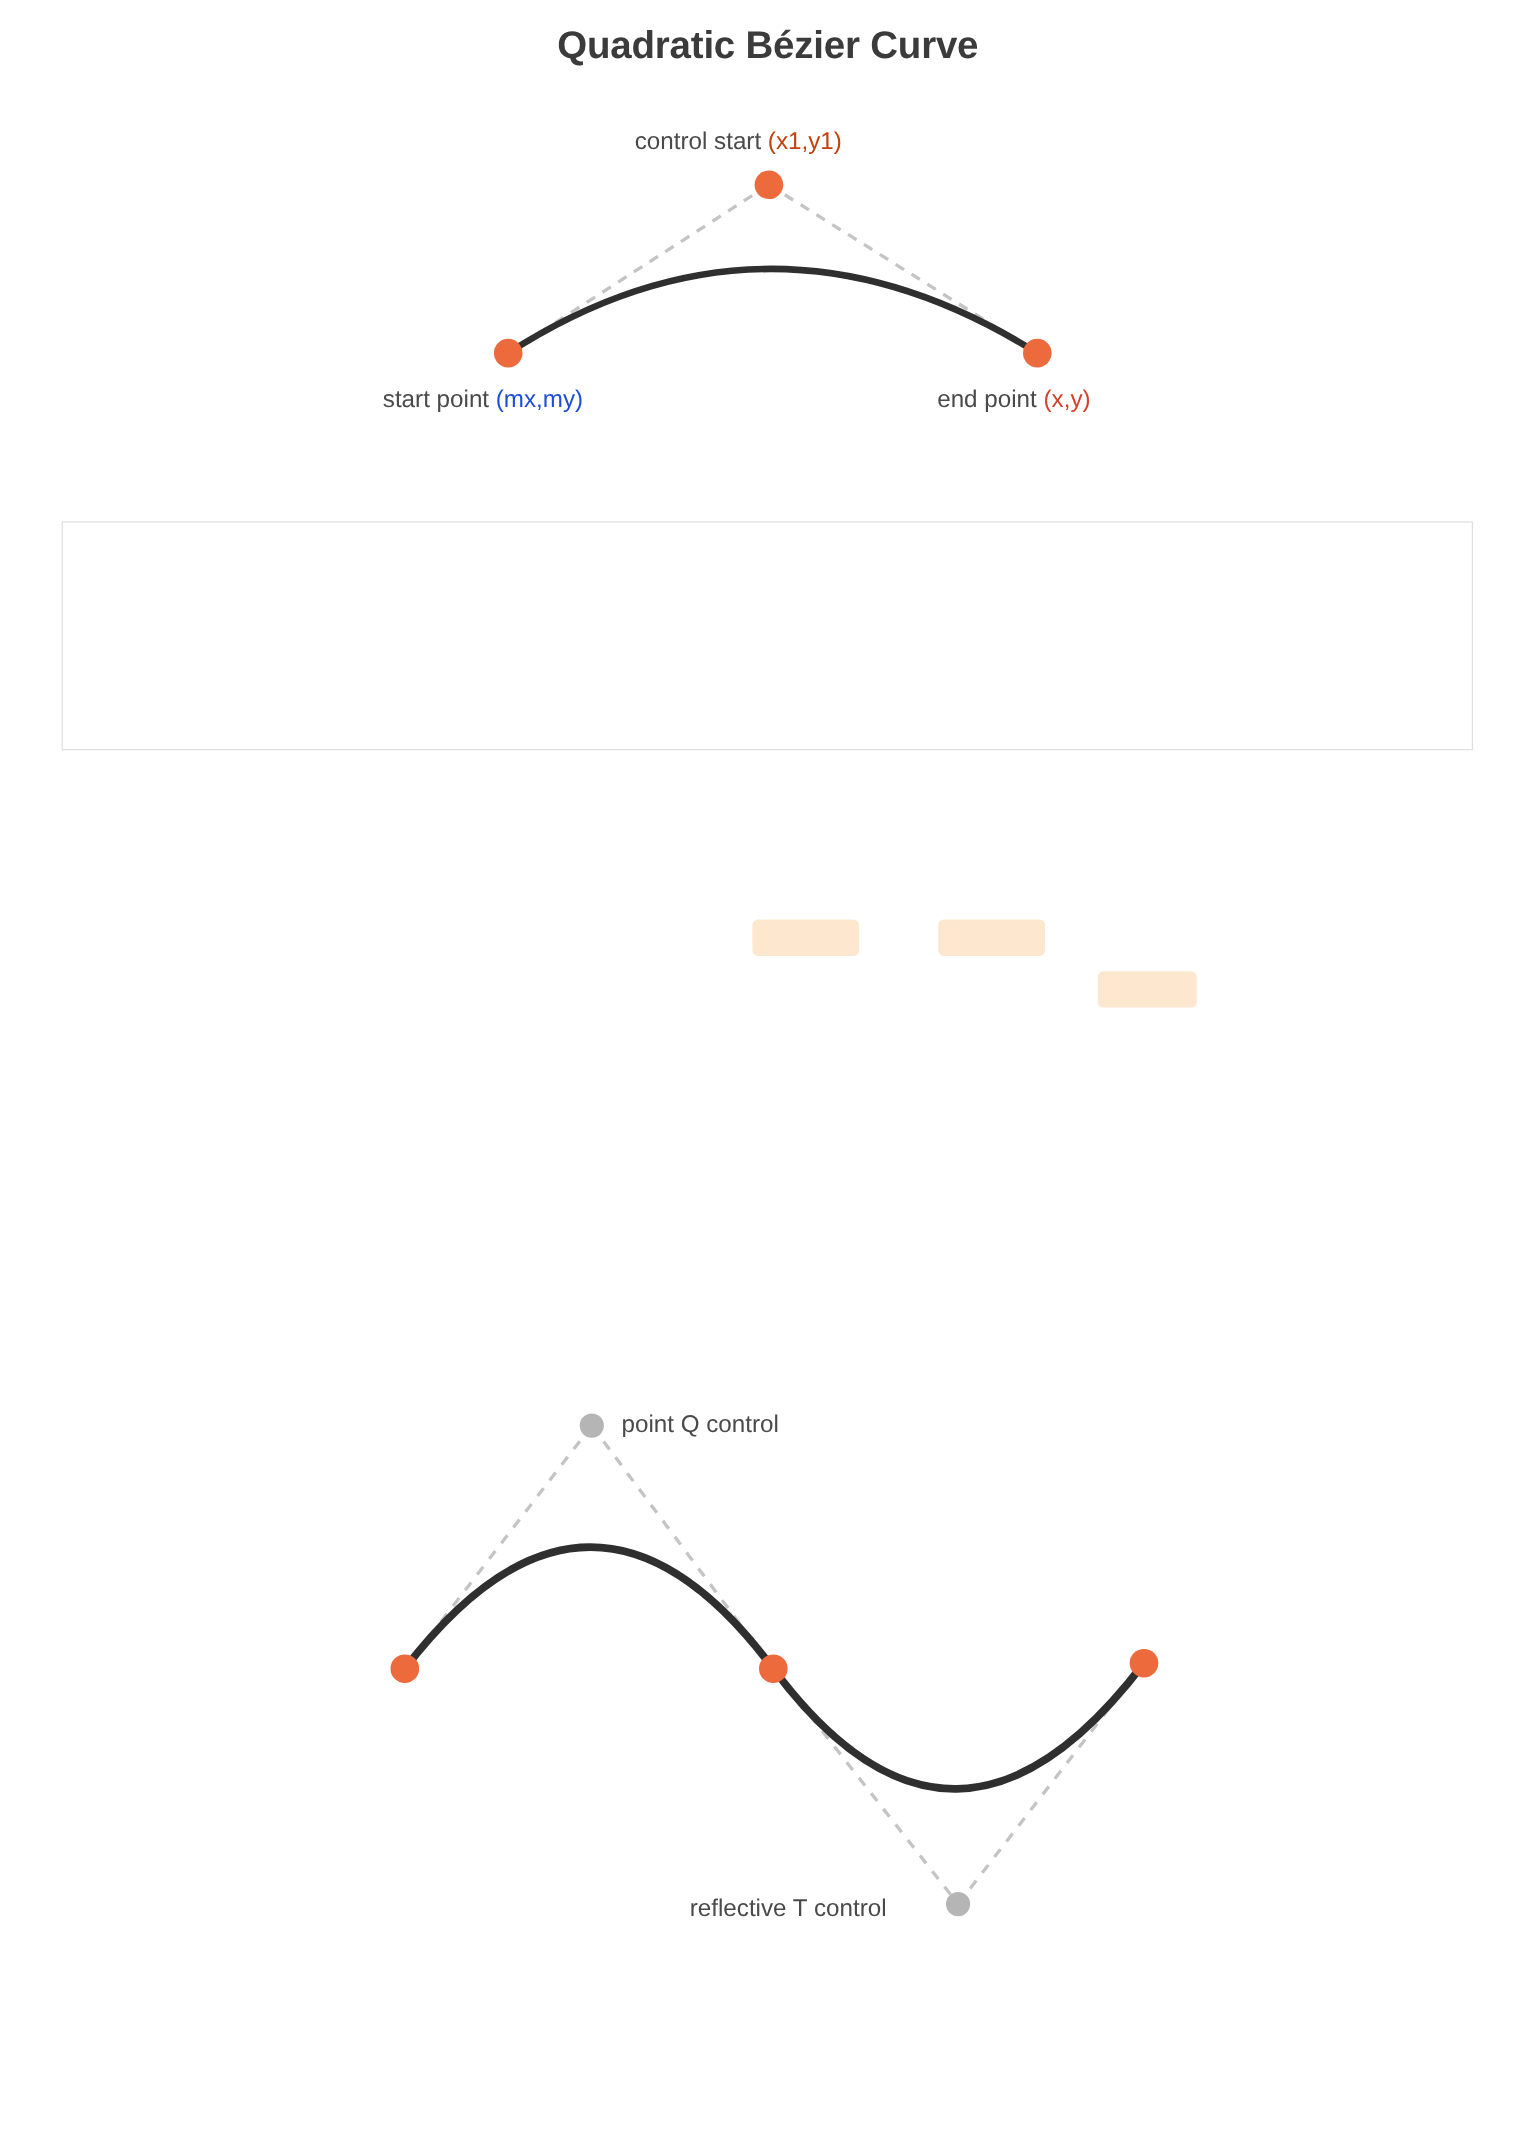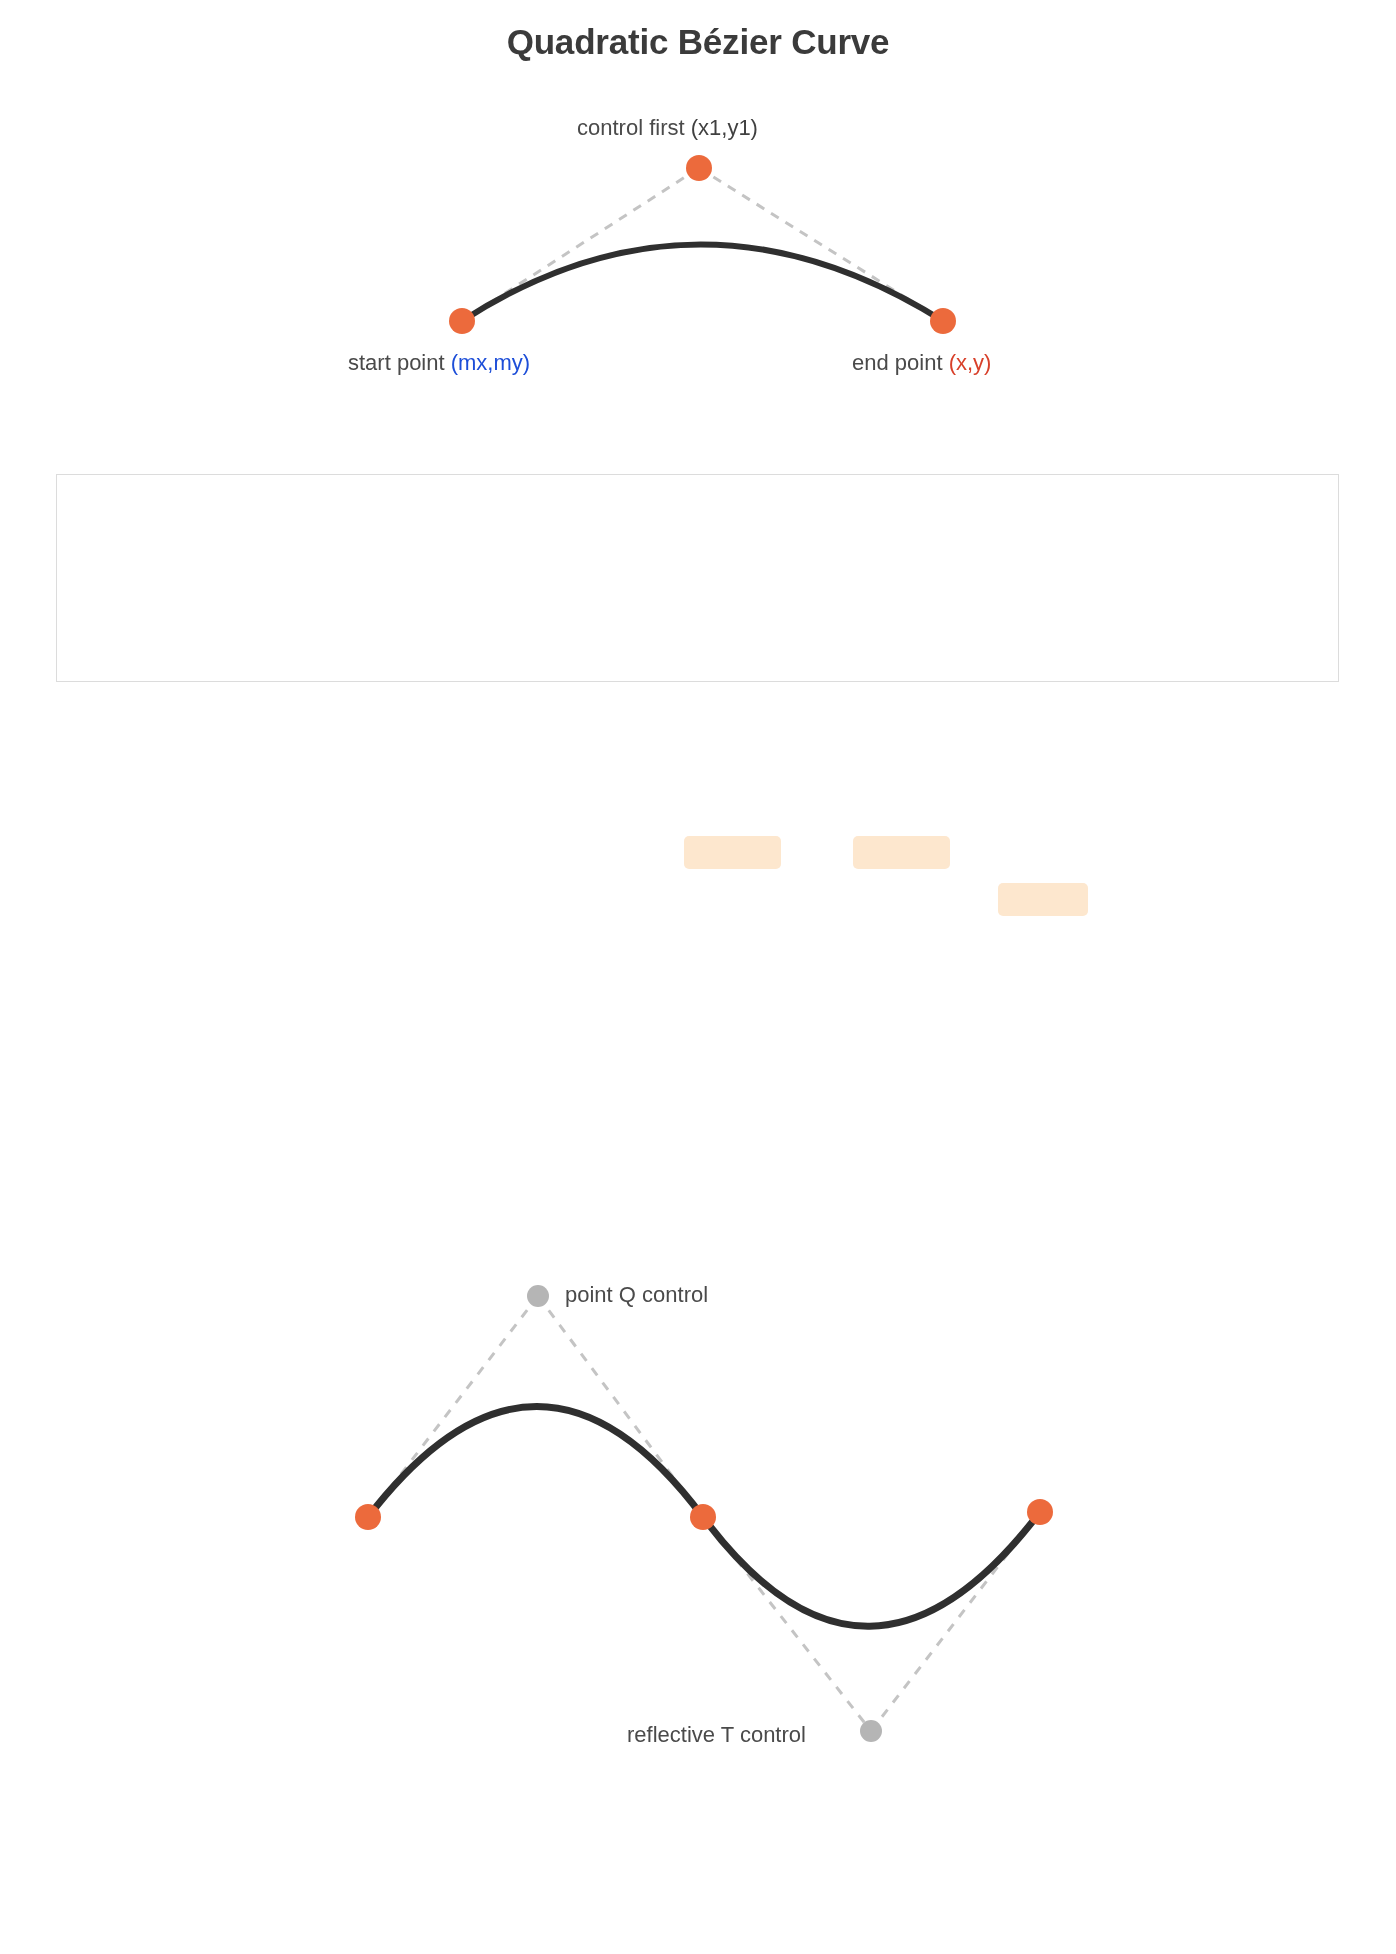--- a/index.html
+++ b/index.html
@@ -46,21 +46,21 @@
   .diagram svg { display: block; }
 
   
   .diag-label {
     position: absolute;
     font-size: 22px;
     color: #4a4a4a;
     white-space: nowrap;
     font-family: "Liberation Sans", sans-serif;
   }
-  .coord-orange { color: #404040; }
+  .coord-orange { color: #c2410c; }
   .coord-green  { color: #1d4ed8; }
   .coord-red    { color: #d8402a; margin-top: 42px; }
 
   #label-control-point { left: 577px; top: 115px; }
   #label-start-point   { left: 348px; top: 350px; }
   #label-end-point     { left: 852px; top: 350px; }
 
   #label-first-q    { left: 565px; top: 1282px; }
   #label-reflective { left: 627px; top: 1722px; }
 
@@ -102,21 +102,21 @@
       </g>
 
       <path d="M 462 243 Q 699 90 943 243" fill="none" stroke="#2f2f2f" stroke-width="6" stroke-linecap="round"></path>
 
       <circle cx="699" cy="90" r="13" fill="#ec6a3c"></circle>
       <circle cx="462" cy="243" r="13" fill="#ec6a3c"></circle>
       <circle cx="943" cy="243" r="13" fill="#ec6a3c"></circle>
     </svg>
   </div>
 
-  <div class="diag-label" id="label-control-point"><span>control first </span><span class="coord-orange">(x1,y1)</span></div>
+  <div class="diag-label" id="label-control-point"><span>control start </span><span class="coord-orange">(x1,y1)</span></div>
 
   <div class="diag-label" id="label-start-point"><span>start point </span><span class="coord-green">(mx,my)</span></div>
 
   <div class="diag-label" id="label-end-point"><span>end point </span><span class="coord-red">(x,y)</span></div>
 
   <div id="content-frame"></div>
 
   <div class="highlight-chip" id="chip-1"></div>
   <div class="highlight-chip" id="chip-2"></div>
   <div class="highlight-chip" id="chip-3"></div>

